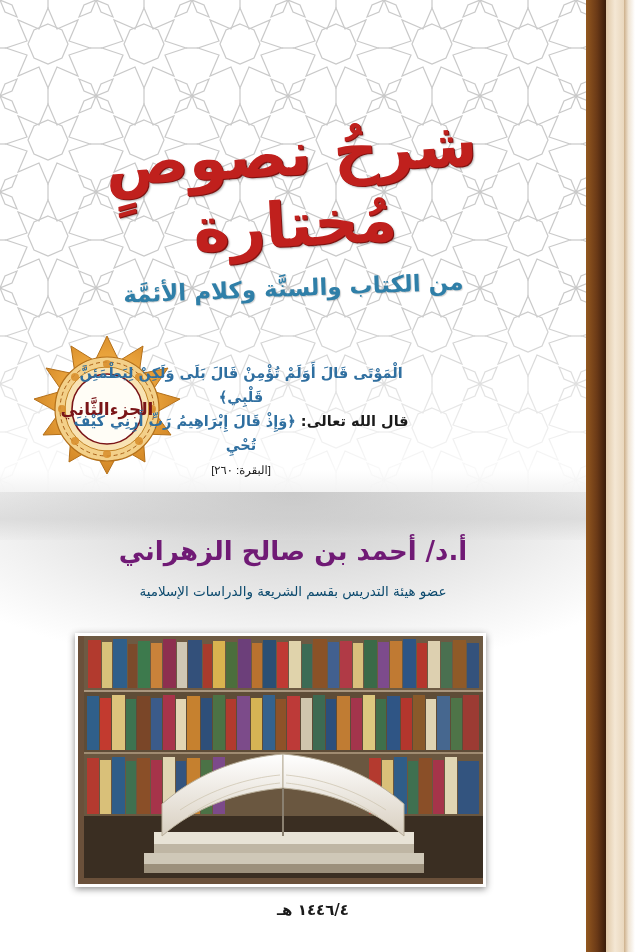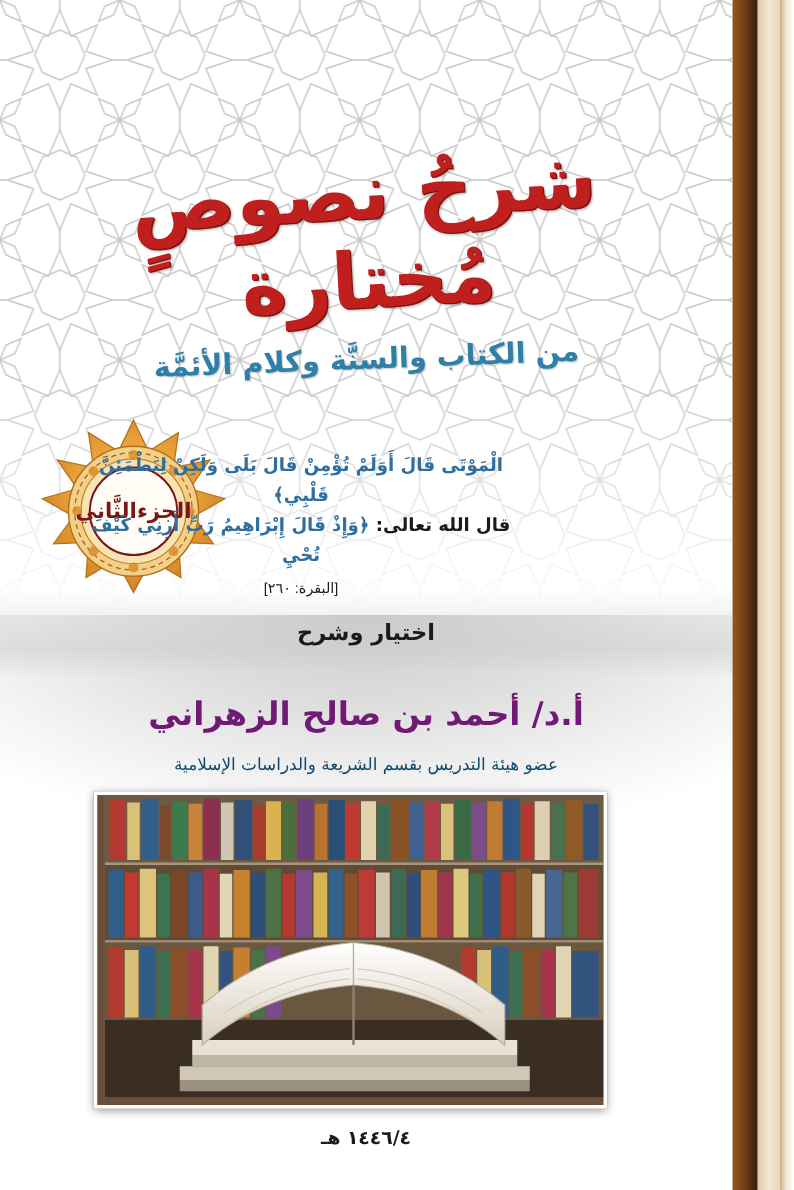--- a/index.html
+++ b/index.html
@@ -225,20 +225,21 @@
     position: absolute;
     top: 901px;
     left: 0;
     width: 586px;
     text-align: center;
     font-family: "DejaVu Sans", sans-serif;
     font-size: 15px;
     font-weight: bold;
     color: #1a1a1a;
     direction: rtl;
+    padding-left: 20px;
   }
 </style>
 </head>
 <body>
 
 <div class="page">
 
   <div class="cover">
 
     <div class="pattern">
@@ -323,21 +324,20 @@
     <div class="ayah-block">
       <div class="ayah-line">الْمَوْتَى قَالَ أَوَلَمْ تُؤْمِنْ قَالَ بَلَى وَلَكِنْ لِيَطْمَئِنَّ قَلْبِي﴾</div>
       <div class="ayah-line">
         <span class="ayah-intro">قال الله تعالى:</span>
         <span>﴿وَإِذْ قَالَ إِبْرَاهِيمُ رَبِّ أَرِنِي كَيْفَ تُحْيِ</span>
       </div>
       <div class="ayah-ref">[البقرة: ٢٦٠]</div>
     </div>
 
     <div class="author-block">
-      <div class="author-role">اختيار وشرح</div>
       <div class="author-name">أ.د/ أحمد بن صالح الزهراني</div>
       <div class="author-aff1">عضو هيئة التدريس بقسم الشريعة والدراسات الإسلامية</div>
     </div>
 
     <div class="photo">
       <svg width="399" height="242" viewBox="0 0 399 242" xmlns="http://www.w3.org/2000/svg">
         <defs>
           <linearGradient id="pgbg" x1="0" y1="0" x2="0" y2="1">
             <stop offset="0%" stop-color="#b2a08a"></stop>
             <stop offset="100%" stop-color="#8b7557"></stop>

